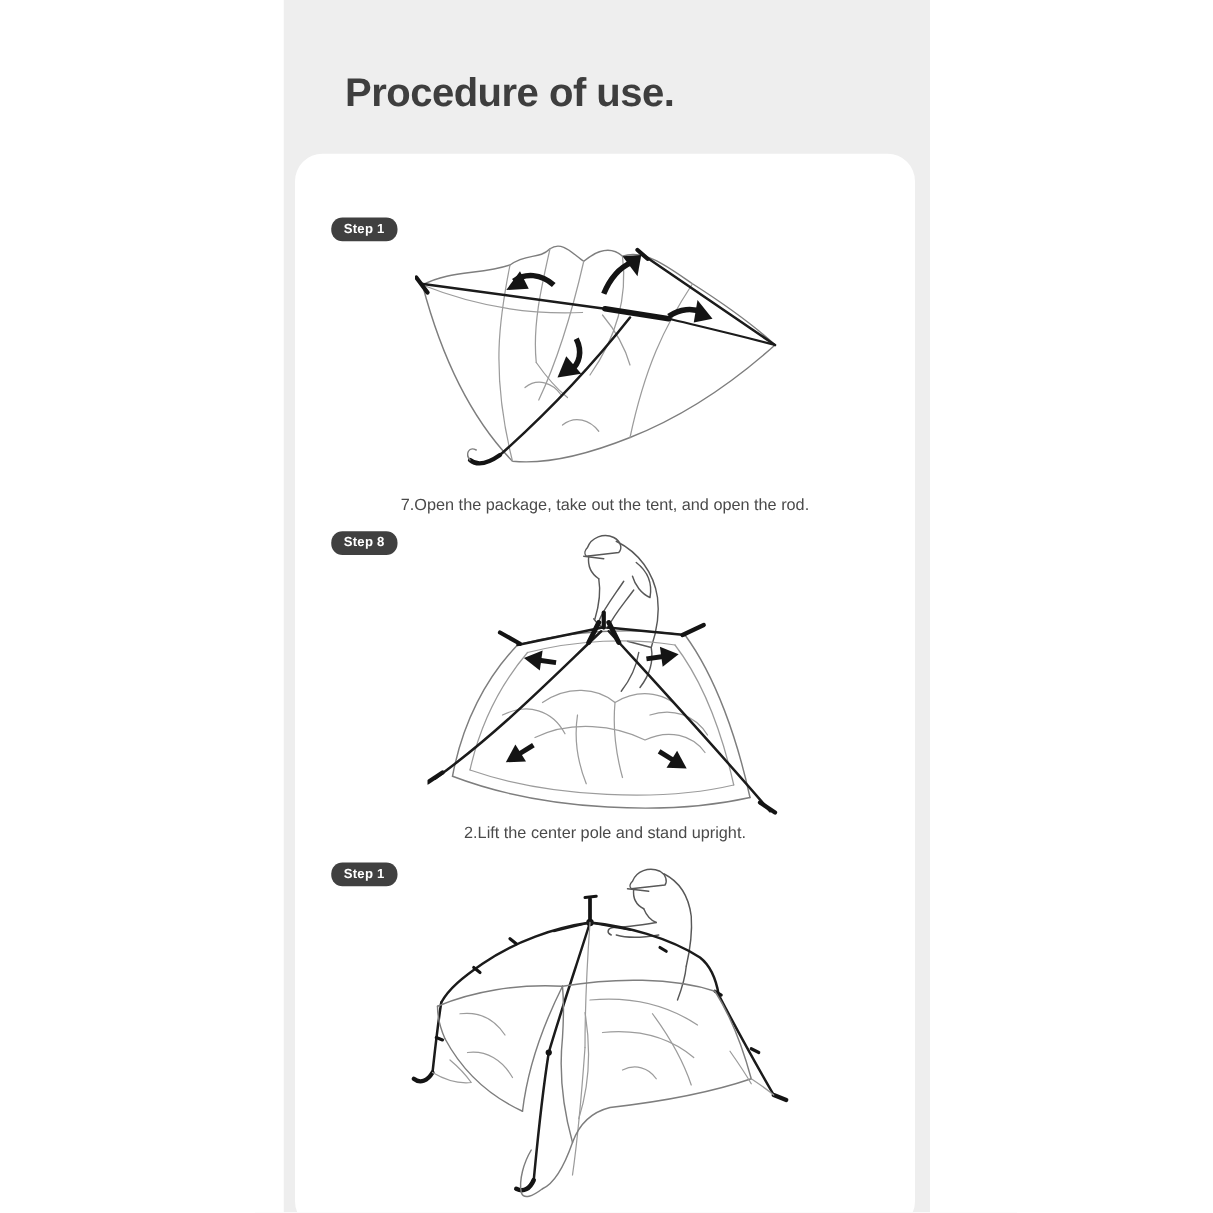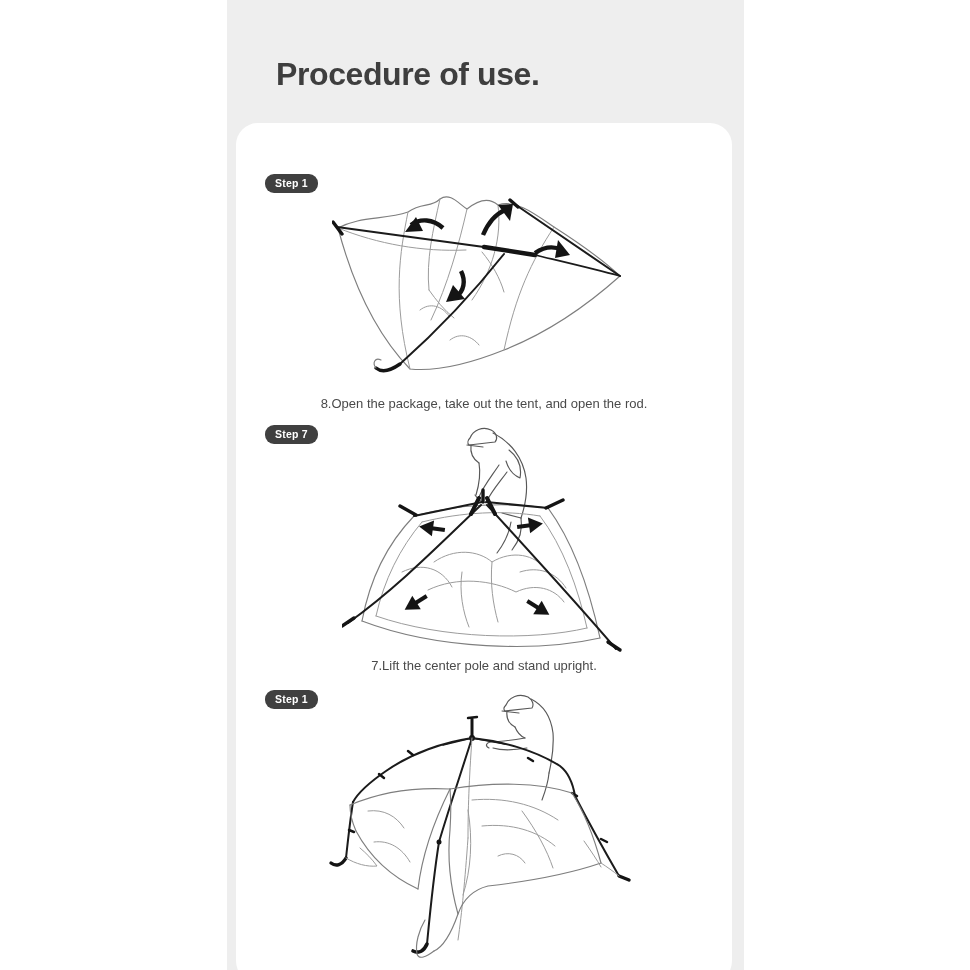--- a/index.html
+++ b/index.html
@@ -74,23 +74,23 @@
           <path class="ar" d="M 111 36 C 101 27 88 26 79 33"></path>
           <polygon class="ah" points="73,40 84,25 91,39"></polygon>
           <path class="ar" d="M 151 43 C 156 31 164 22 173 18"></path>
           <polygon class="ah" points="181,12 166,13 178,29"></polygon>
           <path class="ar" d="M 203 61 C 212 55 222 54 230 58"></path>
           <polygon class="ah" points="238,63 226,48 223,66"></polygon>
           <path class="ar" d="M 129 79 C 134 89 132 99 124 105"></path>
           <polygon class="ah" points="114,110 121,93 133,107"></polygon>
         </g>
       </svg>
-      <p class="caption c1">8.Open the package, take out the tent, and open the rod.</p>
-
-      <span class="badge b2">Step 7</span>
+      <p class="caption c1">7.Open the package, take out the tent, and open the rod.</p>
+
+      <span class="badge b2">Step 8</span>
       <svg class="illu i2" width="320" height="232" viewBox="0 0 320 232">
         <g>
           <path class="ps" d="M 128 16 C 131 8 141 4 149 8 C 155 11 156 17 153 20 L 127 23 C 125 21 126 18 128 16 Z"></path>
           <path class="ps" d="M 125 23 L 141 25"></path>
           <path class="ps" d="M 129 23 C 128 31 131 37 137 41"></path>
           <path class="ps" d="M 151 11 C 169 20 181 36 184 56 C 186 71 183 84 179 96"></path>
           <path class="ps" d="M 137 41 C 139 53 137 63 134 73"></path>
           <path class="ps" d="M 157 43 C 149 55 141 65 137 75"></path>
           <path class="ps" d="M 165 50 C 157 61 149 70 145 79"></path>
           <path class="ps" d="M 167 28 C 176 35 180 45 178 56 C 171 53 166 46 164 39"></path>
@@ -140,21 +140,21 @@
           <g transform="translate(72,182) rotate(-32)">
               <path class="ar2" d="M 0 0 L 15 0"></path>
               <polygon class="ah" points="-11,0 3,-8 3,8"></polygon>
             </g>
           <g transform="translate(198,187) rotate(212)">
               <path class="ar2" d="M 0 0 L 15 0"></path>
               <polygon class="ah" points="-11,0 3,-8 3,8"></polygon>
             </g>
         </g>
       </svg>
-      <p class="caption c2">7.Lift the center pole and stand upright.</p>
+      <p class="caption c2">2.Lift the center pole and stand upright.</p>
 
       <span class="badge b3">Step 1</span>
       <svg class="illu i3" width="350" height="280" viewBox="0 0 350 280">
         <g>
           <path class="ps" d="M 184 15 C 187 7 197 3 206 7 C 211 10 212 15 210 18 L 183 21 C 181 19 182 17 184 15 Z"></path>
           <path class="ps" d="M 180 21 L 197 23"></path>
           <path class="ps" d="M 185 21 C 184 29 187 34 193 37"></path>
           <path class="ps" d="M 209 9 C 221 15 229 27 231 43 C 232 57 230 70 227 83"></path>
           <path class="ps" d="M 193 37 C 195 42 198 46 203 48"></path>
           <path class="ps" d="M 203 48 C 191 50 179 52 168 52"></path>

